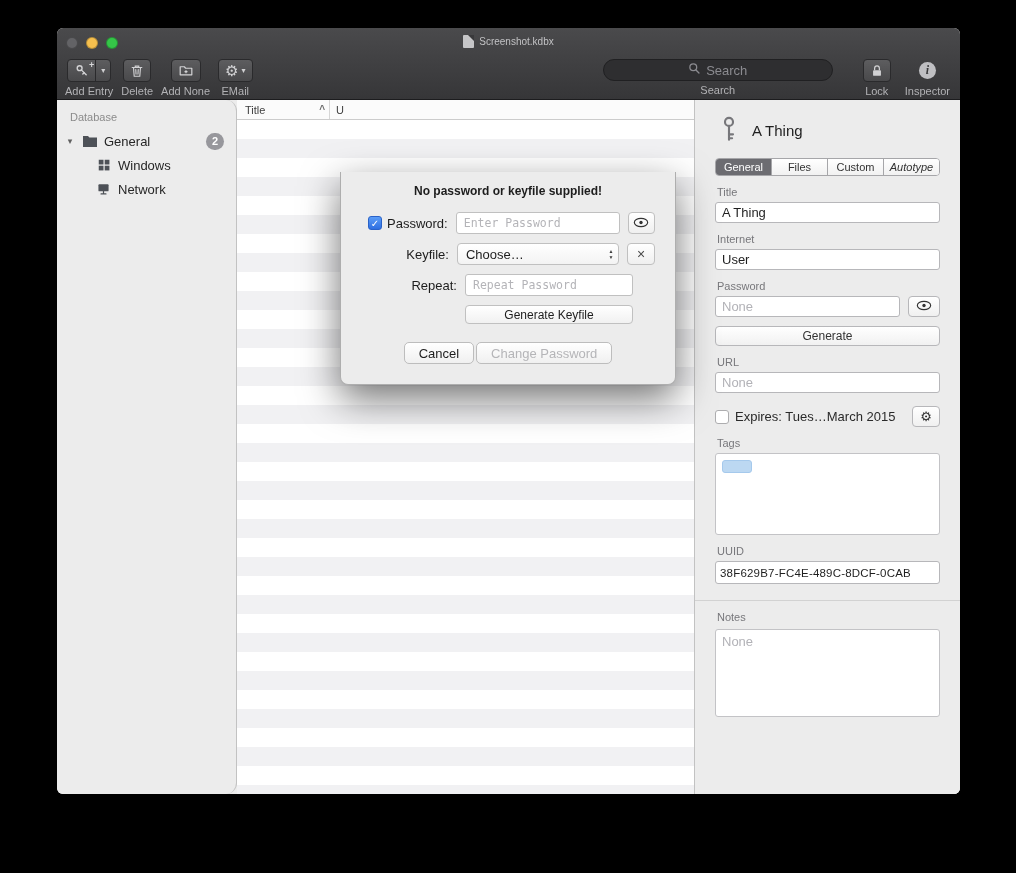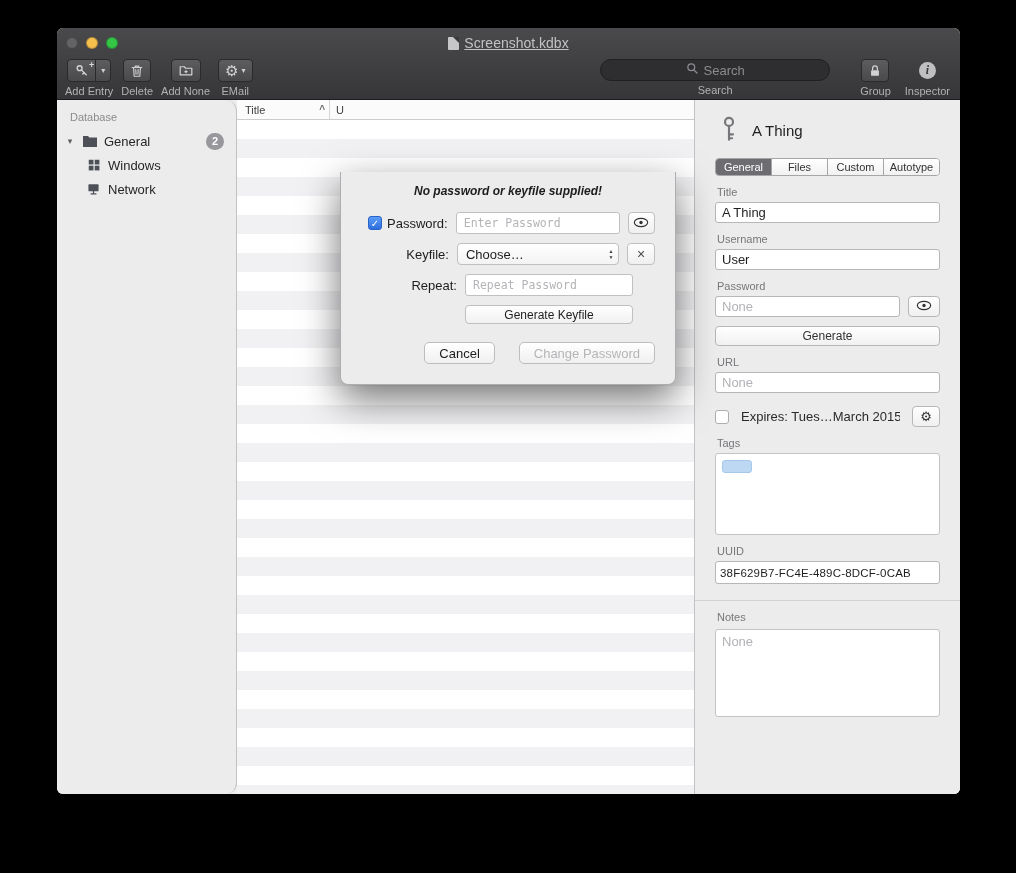--- a/index.html
+++ b/index.html
@@ -26,21 +26,21 @@
     border-bottom:1px solid #1c1c1e;
   }
   .traffic { position:absolute; top:9px; left:9px; display:flex; gap:8px; }
   .light { width:12px; height:12px; border-radius:50%; border:1px solid rgba(0,0,0,.25); }
   .light.close { background:#636366; }
   .light.min { background:#f5bf4e; }
   .light.max { background:#35c648; }
   .win-title {
     position:absolute; top:7px; left:0; right:0;
     display:flex; justify-content:center; align-items:center; gap:5px;
-    color:#c2c2c4; font-size:14px;text-decoration:underline;
+    color:#c2c2c4; font-size:10px;
   }
   .doc-icon { width:11px; height:13px; background:#c6c6c8; border-radius:1px; position:relative; }
   .doc-icon:before { content:""; position:absolute; right:0; top:0; border:3px solid #39393b; border-left-color:transparent; border-bottom-color:transparent; }
 
   .toolbar {
     position:absolute; top:29px; left:0; right:0; height:43px;
     display:flex; align-items:flex-start; padding:2px 10px 0 8px;
   }
   .tb-item { display:flex; flex-direction:column; align-items:center; margin-right:8px; }
   .tb-label { color:#b2b2b5; font-size:11px; margin-top:3px; white-space:nowrap; }
@@ -74,21 +74,21 @@
     display:flex; align-items:center; justify-content:center; font-style:italic;
   }
 
   
   .content { flex:1; display:flex; min-height:0; position:relative; background:#ececec; }
 
   
   .sidebar { width:180px; flex:0 0 180px; background:#ececec; border-right:1px solid #c2c2c2; padding-top:8px; font-size:13px; color:#262626;border-radius:11px; }
   .sb-header { color:#8b8b8b; font-size:11px; padding:3px 0 6px 13px; }
   .sb-row { display:flex; align-items:center; height:24px; padding-left:8px; gap:6px; cursor:default; }
-  .sb-row.child { padding-left:28px; }
+  .sb-row.child { padding-left:38px; }
   .disclosure { width:10px; color:#606060; font-size:9px; text-align:center; }
   .sb-icon { width:17px; height:17px; display:flex; align-items:center; justify-content:center; color:#4d5157; }
   .badge {
     margin-left:auto; margin-right:12px; background:#97979c; color:#fff;
     border-radius:9px; min-width:18px; height:17px; padding:0 5px;
     font-size:11px; font-weight:bold; display:flex; align-items:center; justify-content:center;
   }
 
   
   .entry-list { flex:1; background:#fff; position:relative; border-right:1px solid #c2c2c2; overflow:hidden; }
@@ -98,41 +98,41 @@
   .col-user { padding-left:6px; display:flex; align-items:center; }
   .list-rows { position:absolute; top:20px; bottom:0; left:0; right:0;
     background:repeating-linear-gradient(to bottom,#ffffff 0 19px,#f1f1f3 19px 38px); }
 
   
   .inspector { width:265px; flex:0 0 265px; background:#ececec; padding:14px 20px 0; font-size:13px; color:#2a2a2a; overflow:hidden; }
   .insp-head { display:flex; align-items:center; gap:13px; margin:2px 0 13px 4px; font-size:15px; color:#1f1f1f; }
   .insp-key { color:#77777b; }
   .segmented { display:flex; height:18px; border:1px solid #a6a6a9; border-radius:4px; overflow:hidden; font-size:11px; background:#fdfdfd; }
   .seg-item { flex:1; display:flex; align-items:center; justify-content:center; border-right:1px solid #a6a6a9; color:#333; background:linear-gradient(#fff,#f1f1f1); cursor:default; white-space:nowrap; padding:0 4px; }
-  .seg-item:last-child { border-right:none; }
+  .seg-item:last-child { border-right:none;font-style:italic; }
   .seg-item.selected { background:#6c6c71; color:#fff; }
   .insp-label { font-size:11px; color:#77777b; margin:10px 0 4px 2px; }
   .insp-field {
     width:100%; height:21px; border:1px solid #b7b7ba; border-radius:3px;
     background:#fff; font-size:13px; padding:0 6px; color:#1f1f1f;
     font-family:"Liberation Sans", sans-serif; outline:none;
   }
   .insp-field::placeholder { color:#b2b2b7; }
   .row-flex { display:flex; align-items:center; gap:8px; }
   .sq-btn {
     flex:0 0 32px; width:32px; height:21px; border:1px solid #b7b7ba; border-radius:4px;
     background:linear-gradient(#fff,#f0f0f0); display:flex; align-items:center; justify-content:center;
     color:#333; cursor:default;
   }
   .generate-btn {
     margin-top:9px; width:100%; height:20px; border:1px solid #b7b7ba; border-radius:4px;
     background:linear-gradient(#ffffff,#f1f1f1); font-size:12px; color:#333;
     display:flex; align-items:center; justify-content:center; cursor:default;
   }
-  .expires-row { display:flex; align-items:center; gap:12px; margin-top:13px; }
+  .expires-row { display:flex; align-items:center; gap:6px; margin-top:13px; }
   .checkbox-empty { width:14px; height:14px; border:1px solid #adadaf; border-radius:3px; background:#fff; flex:0 0 14px; }
   .expires-text { font-size:13px; color:#2a2a2a; white-space:nowrap; overflow:hidden; }
   .gear-btn { margin-left:auto; flex:0 0 28px; width:28px; height:21px; border:1px solid #b7b7ba; border-radius:4px; background:linear-gradient(#fff,#f0f0f0); display:flex; align-items:center; justify-content:center; font-size:13px; color:#333; }
   .tags-box { height:82px; background:#fff; border:1px solid #c3c3c6; border-radius:3px; margin-top:2px; padding:6px; }
   .tag-chip { width:30px; height:13px; background:#bcd8f2; border:1px solid #a5c9ec; border-radius:3px; }
   .uuid-field { font-size:11.5px; padding:0 4px; height:23px; letter-spacing:.2px; }
   .insp-divider { border-top:1px solid #d2d2d2; margin:16px -20px 0; }
   .notes-box {
     width:100%; height:88px; background:#fff; border:1px solid #c3c3c6; border-radius:3px;
     margin-top:2px; padding:4px 6px; font-size:13px; resize:none; outline:none;
@@ -141,21 +141,21 @@
   .notes-box::placeholder { color:#b2b2b7; }
 
   
   .sheet {
     position:absolute; left:283px; top:72px; width:336px; height:213px;
     background:#ececec; border:1px solid #aeaeae; border-top:none;
     border-radius:0 0 8px 8px;
     box-shadow:0 14px 38px rgba(0,0,0,.55);
     z-index:10; padding:12px 20px 14px;
   }
-  .sheet-msg { text-align:center; font-size:12px; font-weight:bold; color:#1d1d1d; margin-bottom:14px;font-style:italic; }
+  .sheet-msg { text-align:center; font-size:12px; font-weight:bold; color:#1d1d1d; margin-bottom:14px; }
   .sheet-row { display:flex; align-items:center; margin-bottom:9px; }
   .sheet-labelbox { width:96px; display:flex; align-items:center; justify-content:flex-end; margin-right:8px; gap:5px; }
   .sheet-label { font-size:13px; color:#1d1d1d; white-space:nowrap; }
   .cb-checked {
     width:14px; height:14px; border-radius:3px; flex:0 0 14px;
     background:linear-gradient(#5b9df8,#2e6fe1); border:1px solid #2a62c8;
     color:#fff; font-size:10px; display:flex; align-items:center; justify-content:center;
   }
   .sheet-input {
     width:168px; height:22px; border:1px solid #c0c0c0; border-radius:3px;
@@ -174,21 +174,21 @@
     border:1px solid #c0c0c0; border-radius:4px;
     display:flex; align-items:center; padding:0 5px 0 8px; font-size:13px; color:#1d1d1d; cursor:default;
   }
   .stepper { margin-left:auto; display:flex; flex-direction:column; align-items:center; line-height:5px; font-size:5px; color:#3c3c3c; gap:1px; }
   .keyfile-row { margin-top:4px; }
   .gen-keyfile-btn {
     margin:8px 0 0 104px; width:168px; height:19px;
     background:linear-gradient(#fff,#f1f1f1); border:1px solid #c0c0c0; border-radius:4px;
     font-size:12px; color:#1d1d1d; display:flex; align-items:center; justify-content:center; cursor:default;
   }
-  .sheet-actions { display:flex; justify-content:flex-end; gap:24px; margin-top:18px; }
+  .sheet-actions { display:flex; justify-content:center; gap:2px; margin-top:18px; }
   .push-btn {
     height:22px; padding:0 14px; border:1px solid #bdbdbd; border-radius:5px;
     background:linear-gradient(#ffffff,#f0f0f0); font-size:13px; color:#1d1d1d;
     display:flex; align-items:center; justify-content:center; cursor:default;
   }
   .push-btn.disabled { color:#b5b5b8; }
 </style>
 </head>
 <body>
 
@@ -274,21 +274,21 @@
 
         <div class="icon-btn-col">
           <div class="tb-btn">
             <span>
               <svg width="14" height="16" viewBox="0 0 16 16" fill="none" stroke="currentColor" stroke-width="1.4">
                 <rect x="3.5" y="7" width="9" height="6.5" rx="1" fill="currentColor" stroke="none"></rect>
                   <path d="M5.3 7 V4.8 a2.7 2.7 0 0 1 5.4 0 V7"></path>
               </svg>
             </span>
           </div>
-          <span class="tb-label">Group</span>
+          <span class="tb-label">Lock</span>
         </div>
 
         <div class="icon-btn-col">
           <div class="tb-btn" style="background:none;border:none;">
             <span class="info-circle">i</span>
           </div>
           <span class="tb-label">Inspector</span>
         </div>
       </div>
 
@@ -367,21 +367,21 @@
       <div class="segmented">
         <div class="seg-item selected">General</div>
         <div class="seg-item">Files</div>
         <div class="seg-item">Custom</div>
         <div class="seg-item">Autotype</div>
       </div>
 
       <div class="insp-label">Title</div>
       <input class="insp-field" type="text" value="A Thing" style="">
 
-      <div class="insp-label">Username</div>
+      <div class="insp-label">Internet</div>
       <input class="insp-field" type="text" value="User" style="">
 
       <div class="insp-label">Password</div>
       <div class="row-flex">
         <input class="insp-field" type="text" placeholder="None" style="">
         <div class="sq-btn">
           <span>
             <svg width="16" height="11" viewBox="0 0 18 12" fill="none" stroke="#333" stroke-width="1.3">
               <ellipse cx="9" cy="6" rx="7.5" ry="4.6"></ellipse>
                 <circle cx="9" cy="6" r="1.9" fill="#333" stroke="none"></circle>

